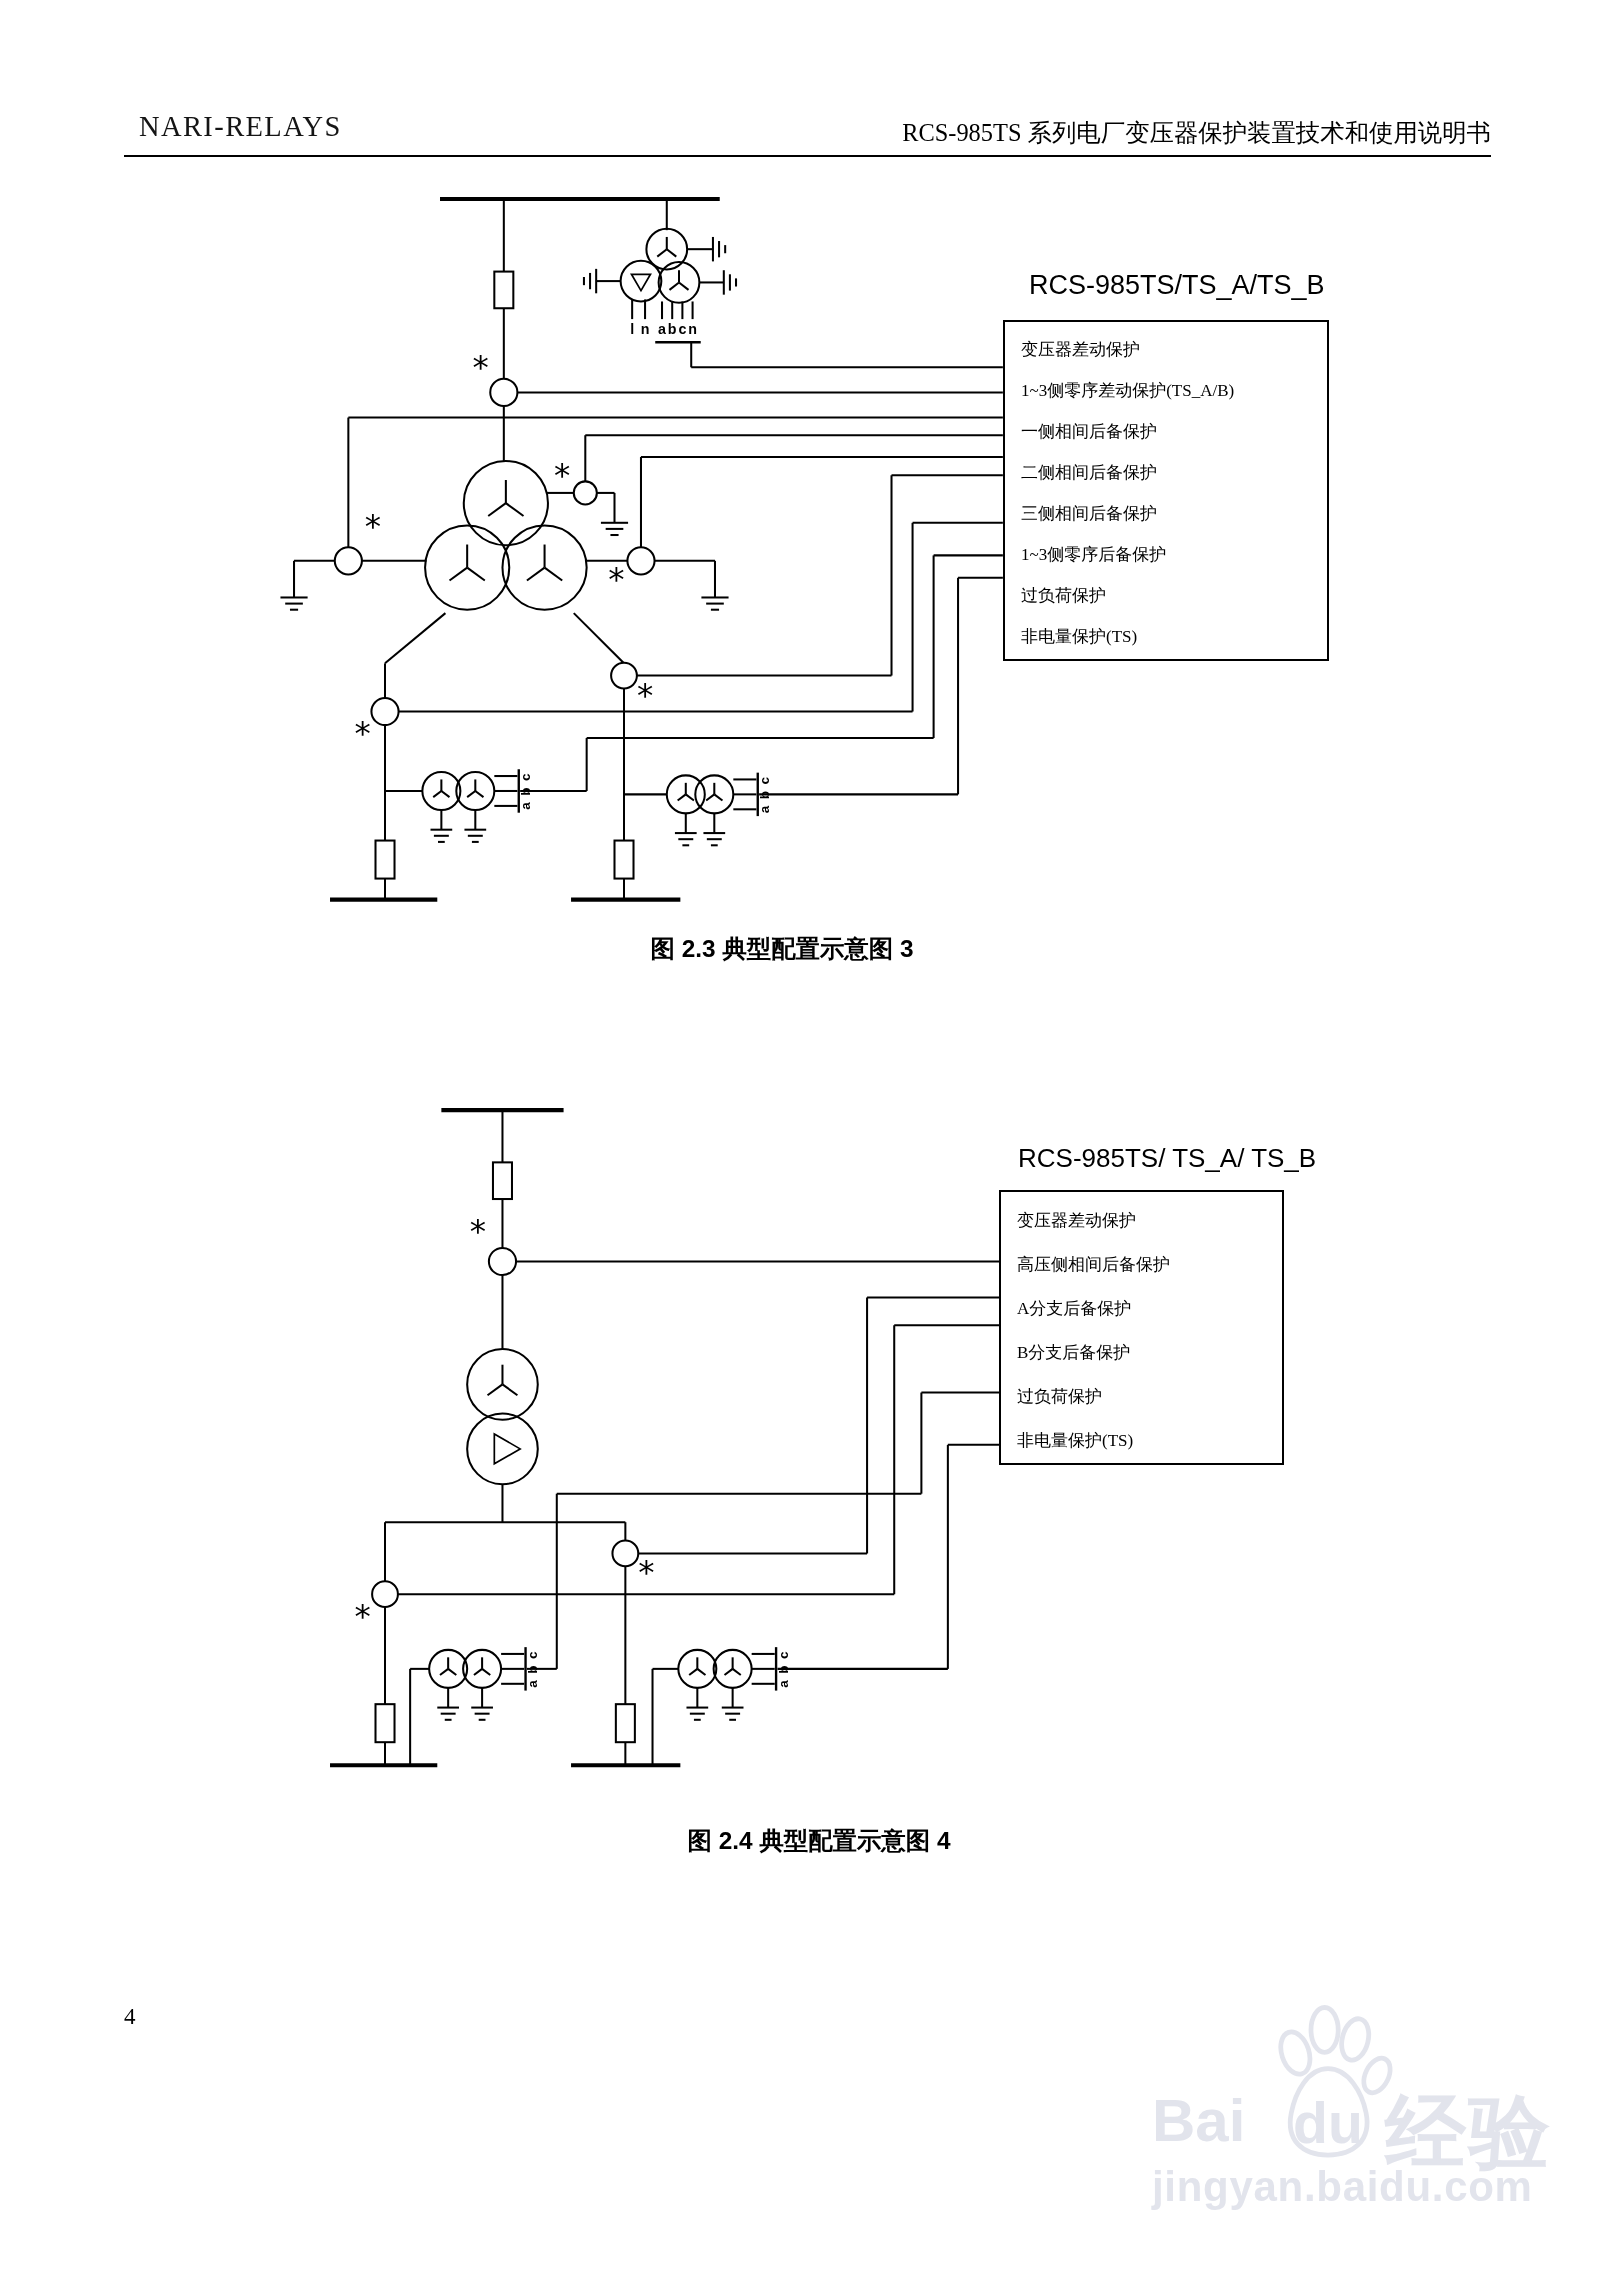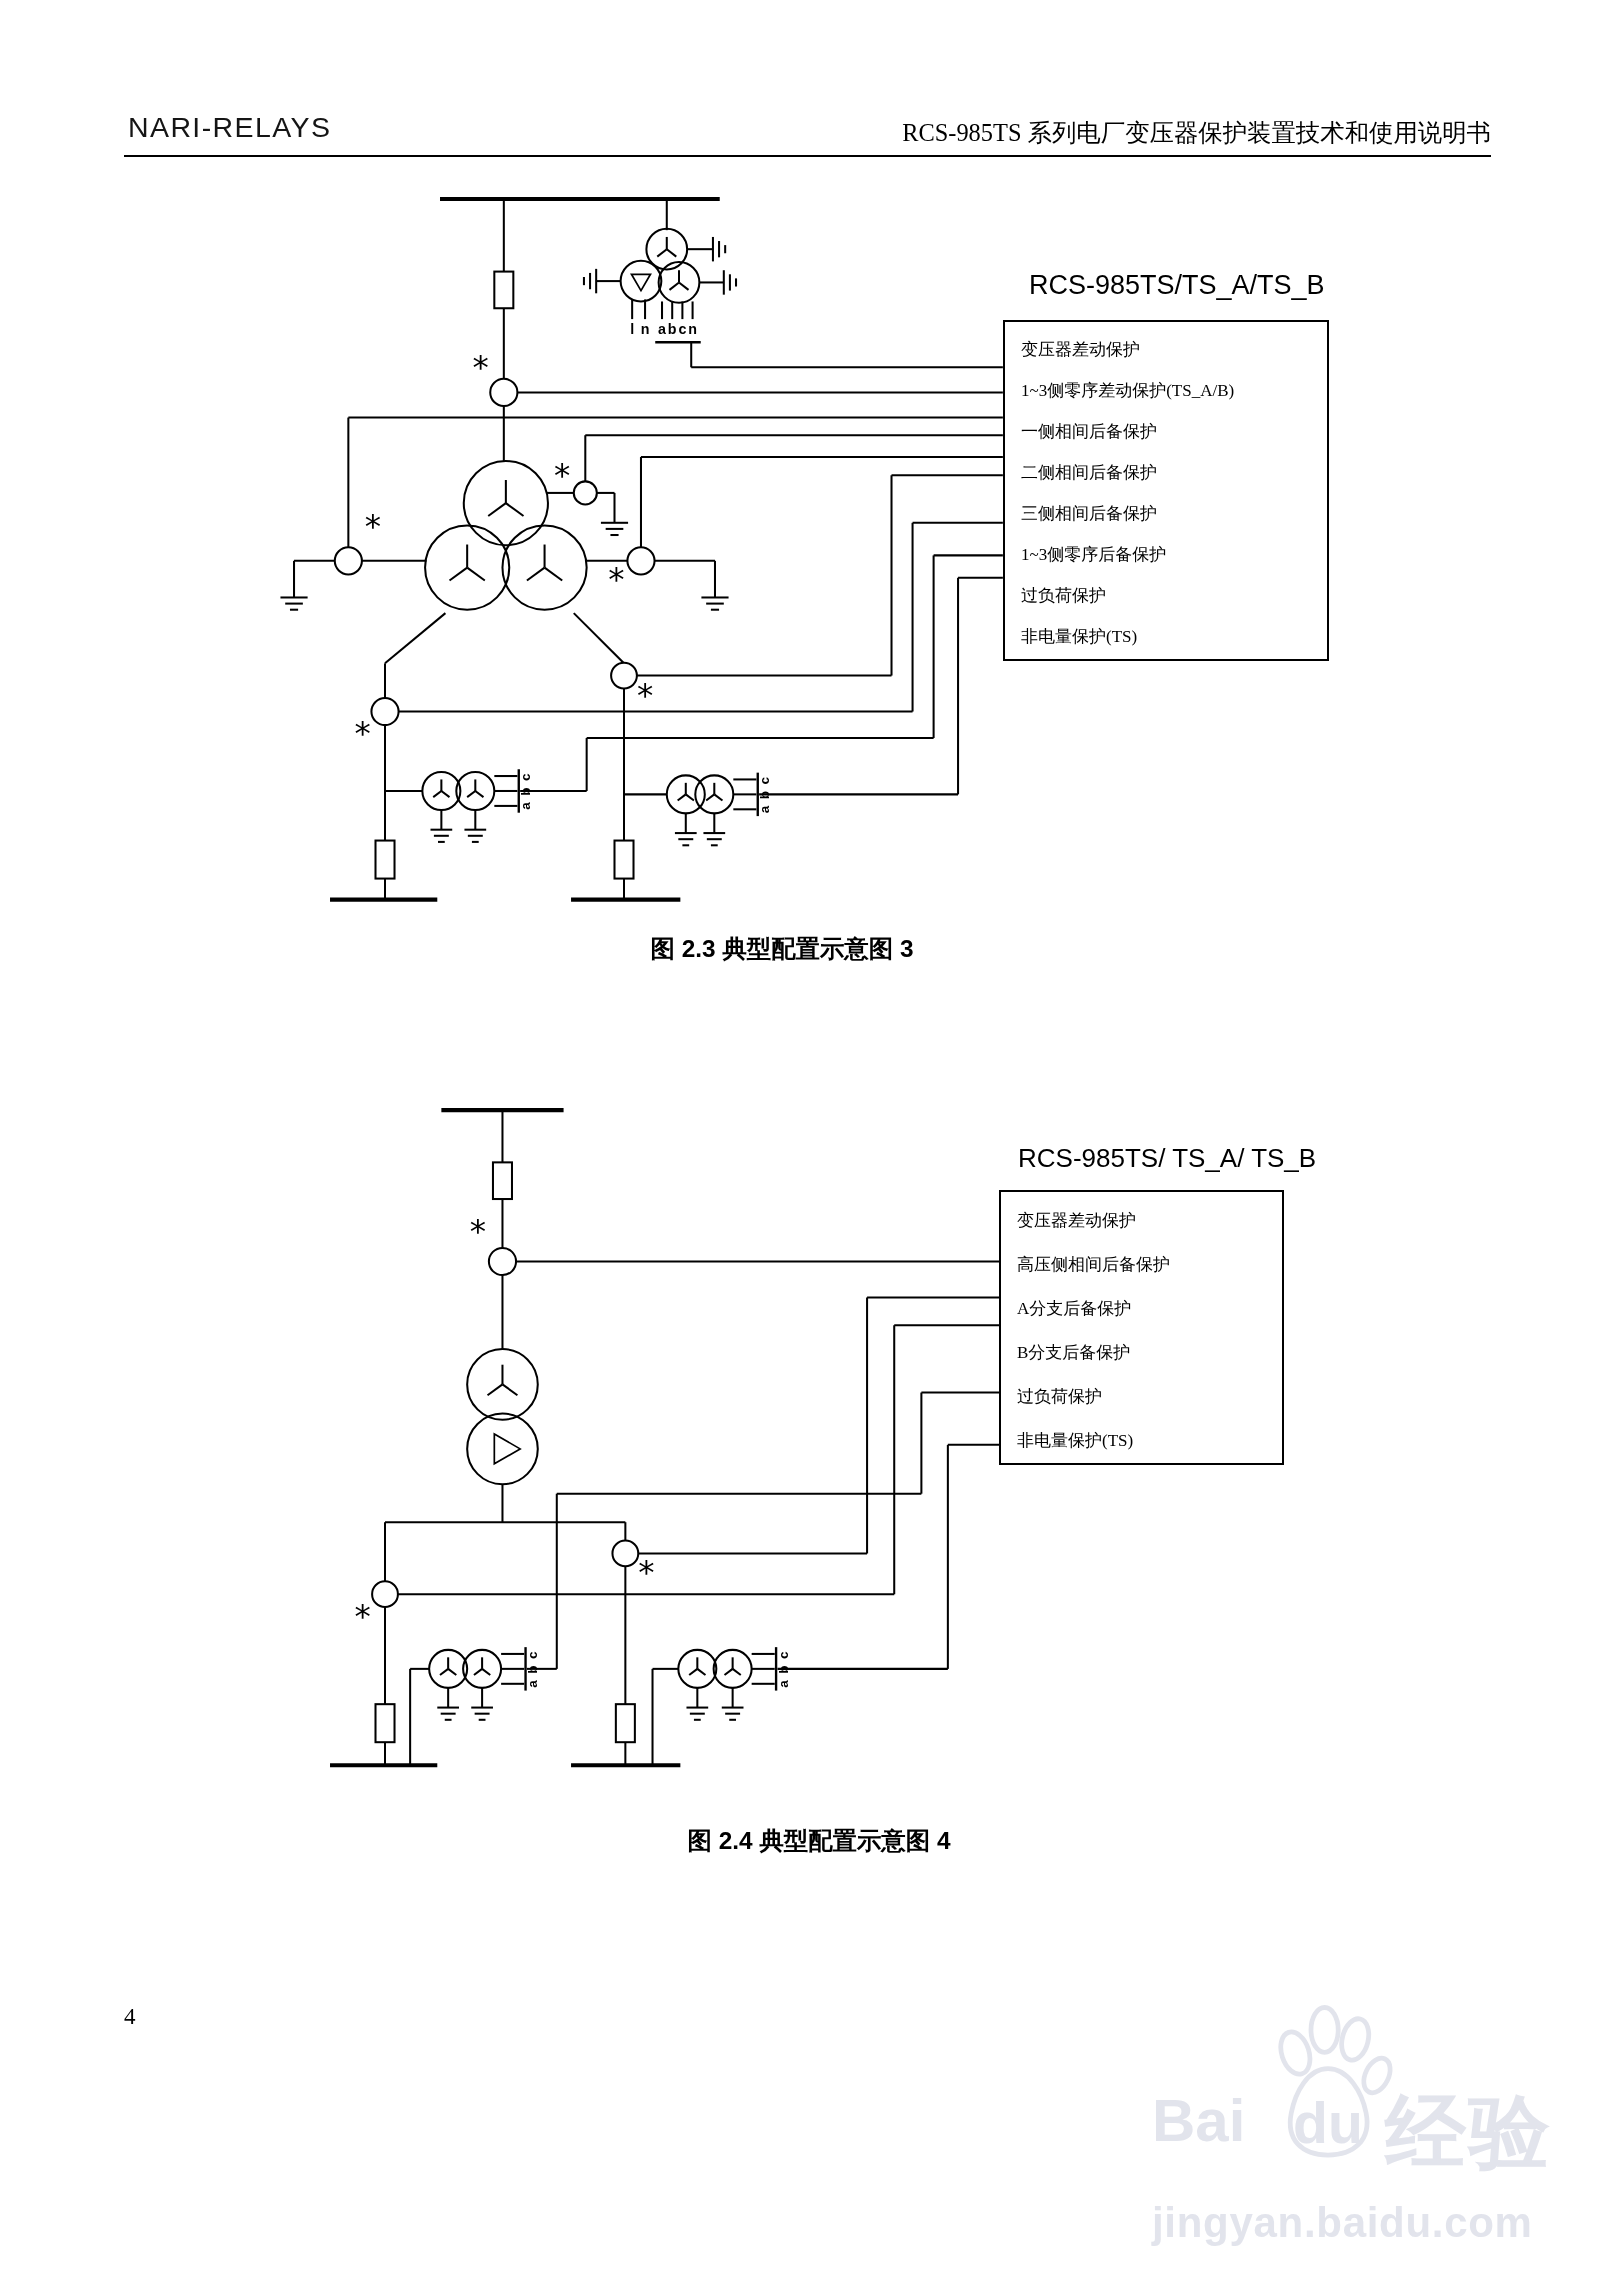--- a/index.html
+++ b/index.html
@@ -1,20 +1,20 @@
 <!DOCTYPE html>
 <html style="font-size:11px"><head>
 <meta charset="utf-8">
 <style>
   html,body{margin:0;padding:0;background:#888;}
   .page{position:relative;width:1616px;height:2284px;background:#ffffff;overflow:hidden;
         font-family:"Liberation Serif","DejaVu Serif",serif;color:#111;}
   .abs{position:absolute;}
   
-  .brand{left:128px;top:111px;font-family:Liberation Sans, sans-serif;
+  .brand{left:139px;top:111px;font-family:Liberation Serif, serif;
          font-size:28.5px;letter-spacing:1.4px;color:#151515;}
   .doc-title{right:125px;top:117px;font-size:24.4px;color:#000000;white-space:nowrap;}
   .header-rule{left:124px;top:155px;width:1367px;height:2px;background:#000;}
   
   .device-box{border:2px solid #000;background:#fff;box-sizing:border-box;}
   .device-title{font-family:"Liberation Sans","DejaVu Sans",sans-serif;font-size:27px;color:#000;white-space:nowrap;}
   .prot-item{font-size:17px;line-height:41px;padding-left:16px;white-space:nowrap;color:#000;}
   .box2 .prot-item{line-height:44px;}
   
   .caption{left:12px;width:1540px;text-align:center;font-family:"Liberation Sans","DejaVu Sans",sans-serif;
@@ -32,21 +32,21 @@
   text.term{font-family:"Liberation Sans","DejaVu Sans",sans-serif;font-size:21px;font-weight:bold;
             fill:#000;text-anchor:middle;}
   text.term-rot{font-family:"Liberation Sans","DejaVu Sans",sans-serif;font-size:20px;font-weight:bold;
             fill:#000;text-anchor:middle;letter-spacing:2px;}
   
   .page-num{left:124px;top:2004px;font-size:23px;color:#000;}
   .wm{color:#e2e4ec;font-family:"Liberation Sans","DejaVu Sans",sans-serif;font-weight:bold;}
   .wm-bai{left:1152px;top:2086px;font-size:60px;}
   .wm-suffix{left:1385px;top:2079px;font-size:81px;letter-spacing:2.7px;}
   .wm-du{font-size:84px;}
-  .wm-url{left:1152px;top:2163px;font-size:42px;letter-spacing:0.7px;margin-top:36px;}
+  .wm-url{left:1152px;top:2163px;font-size:42px;letter-spacing:0.7px;}
 </style>
 </head>
 <body>
 
 <div class="page">
 
   <div class="abs brand">NARI-RELAYS</div>
   <div class="abs doc-title">RCS-985TS 系列电厂变压器保护装置技术和使用说明书</div>
   <div class="abs header-rule"></div>
 

